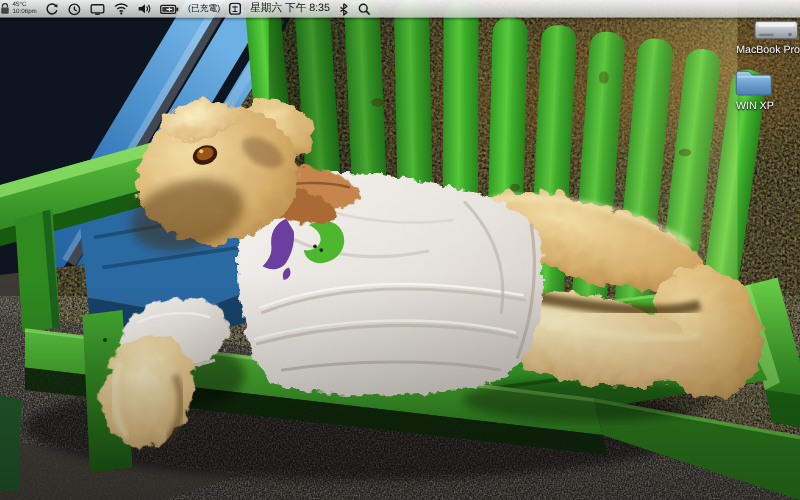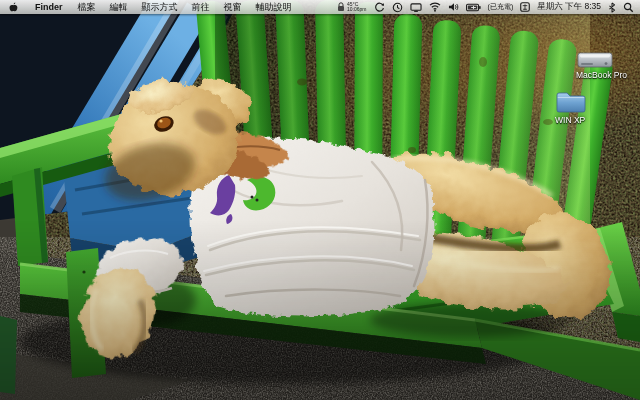--- a/index.html
+++ b/index.html
@@ -25,22 +25,22 @@
   .mb-left .menu-item{padding:0 7px;white-space:nowrap;}
   .mb-right{display:flex;align-items:center;height:14px;gap:7px;padding-right:6px;justify-content:flex-end;}
   .mb-right .st-icon{display:flex;align-items:center;}
   .widget{display:flex;align-items:center;gap:2px;}
   .widget .wlines{display:flex;flex-direction:column;justify-content:center;
     font-size:5px;line-height:5.5px;color:#222;letter-spacing:0;}
   .battery-label{font-size:7px;white-space:nowrap;}
   .mb-clock{font-size:8.5px;white-space:nowrap;}
   
   .desktop-icon{
-    position:absolute;width:64px;display:flex;flex-direction:column;align-items:flex-start;
-    z-index:4;cursor:default;margin-top:36px;
+    position:absolute;width:64px;display:flex;flex-direction:column;align-items:flex-end;
+    z-index:4;cursor:default;
   }
   .desktop-icon .di-label{
     margin-top:2px;font-size:8.5px;line-height:9px;color:var(--label-text-color,#fff);
     text-shadow:0 1px 1px rgba(0,0,0,.95),0 0 3px rgba(0,0,0,.85);
     white-space:nowrap;
   }
   
   .v-logo-purple{fill:var(--shirt-logo-purple,#6a3fa0);}
   .v-logo-green{fill:var(--shirt-logo-green,#4db82e);}
 </style>
@@ -289,35 +289,20 @@
       <ellipse cx="118" cy="313" rx="36" ry="46" fill="url(#gFurB)" transform="rotate(15 118 313)" filter="url(#fz2)"></ellipse>
       <path d="M96,290 C88,310 90,334 102,350" stroke="rgba(250,240,200,.7)" stroke-width="5" fill="none" filter="url(#bl2)"></path>
       <path d="M140,300 C148,318 146,338 134,352" stroke="rgba(100,70,30,.5)" stroke-width="6" fill="none" filter="url(#bl2)"></path>
     </g>
   </g>
 
   <rect x="0" y="0" width="640" height="400" fill="url(#gVign)"></rect>
 </svg>
 
 <div id="menubar">
-  <div class="mb-left">
-    <span class="apple">
-      <svg width="10" height="12" viewBox="0 0 11 12">
-        <path fill="#1a1a1a" d="M6.2,3.1 C6.2,2.1 7,1.2 8,1 C8.1,2 7.2,3 6.2,3.1 Z"></path>
-        <path fill="#1a1a1a" d="M5.2,3.9 C3.4,3.3 1.7,4.5 1.7,6.7 C1.7,8.9 3.1,10.8 4.3,10.8 C5,10.8 5.2,10.4 6,10.4 C6.8,10.4 7,10.8 7.7,10.8 C8.9,10.8 10.3,8.7 10.3,6.5 C10.3,4.5 8.7,3.3 7,3.9 C6.6,4.05 5.6,4.05 5.2,3.9 Z"></path>
-      </svg>
-    </span>
-    <span class="appname">Finder</span>
-    <span class="menu-item">檔案</span>
-    <span class="menu-item">編輯</span>
-    <span class="menu-item">顯示方式</span>
-    <span class="menu-item">前往</span>
-    <span class="menu-item">視窗</span>
-    <span class="menu-item">輔助說明</span>
-  </div>
 
   <div class="mb-right">
     <span class="widget">
       <svg width="8" height="10" viewBox="0 0 8 10">
         <path d="M2,4 V2.8 a2,2 0 0 1 4,0 V4" fill="none" stroke="#333" stroke-width="1"></path>
         <rect x="1" y="4" width="6" height="5" rx="1" fill="#444"></rect>
       </svg>
       <span class="wlines">
         <span>45°C</span>
         <span>10:06pm</span>

